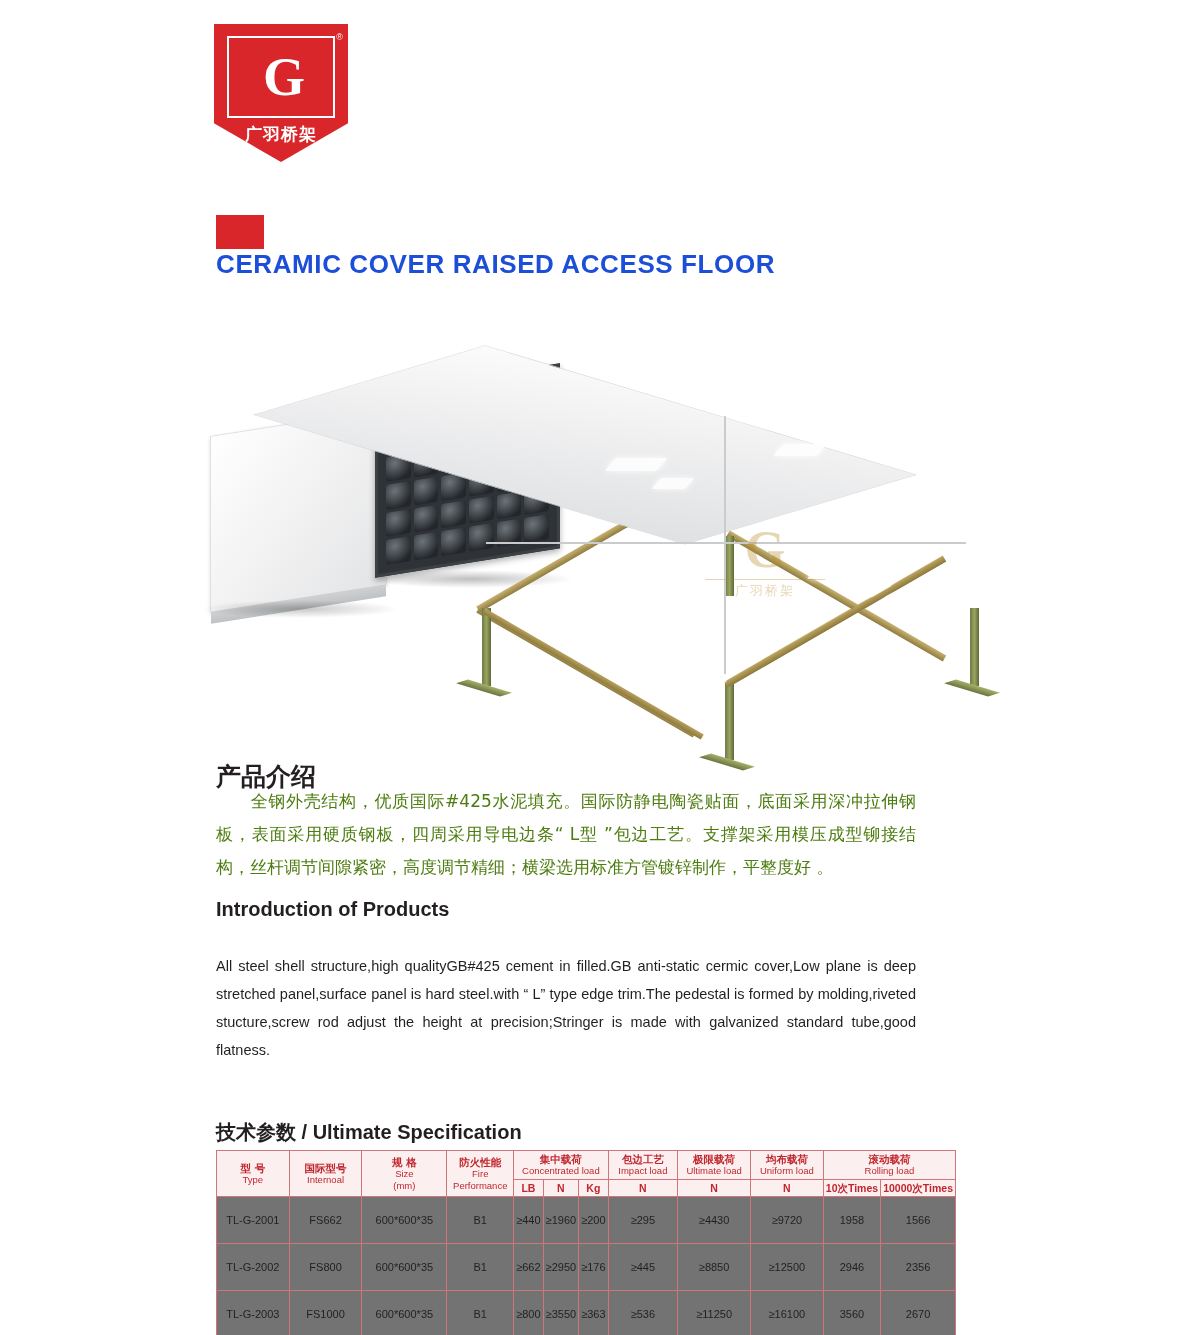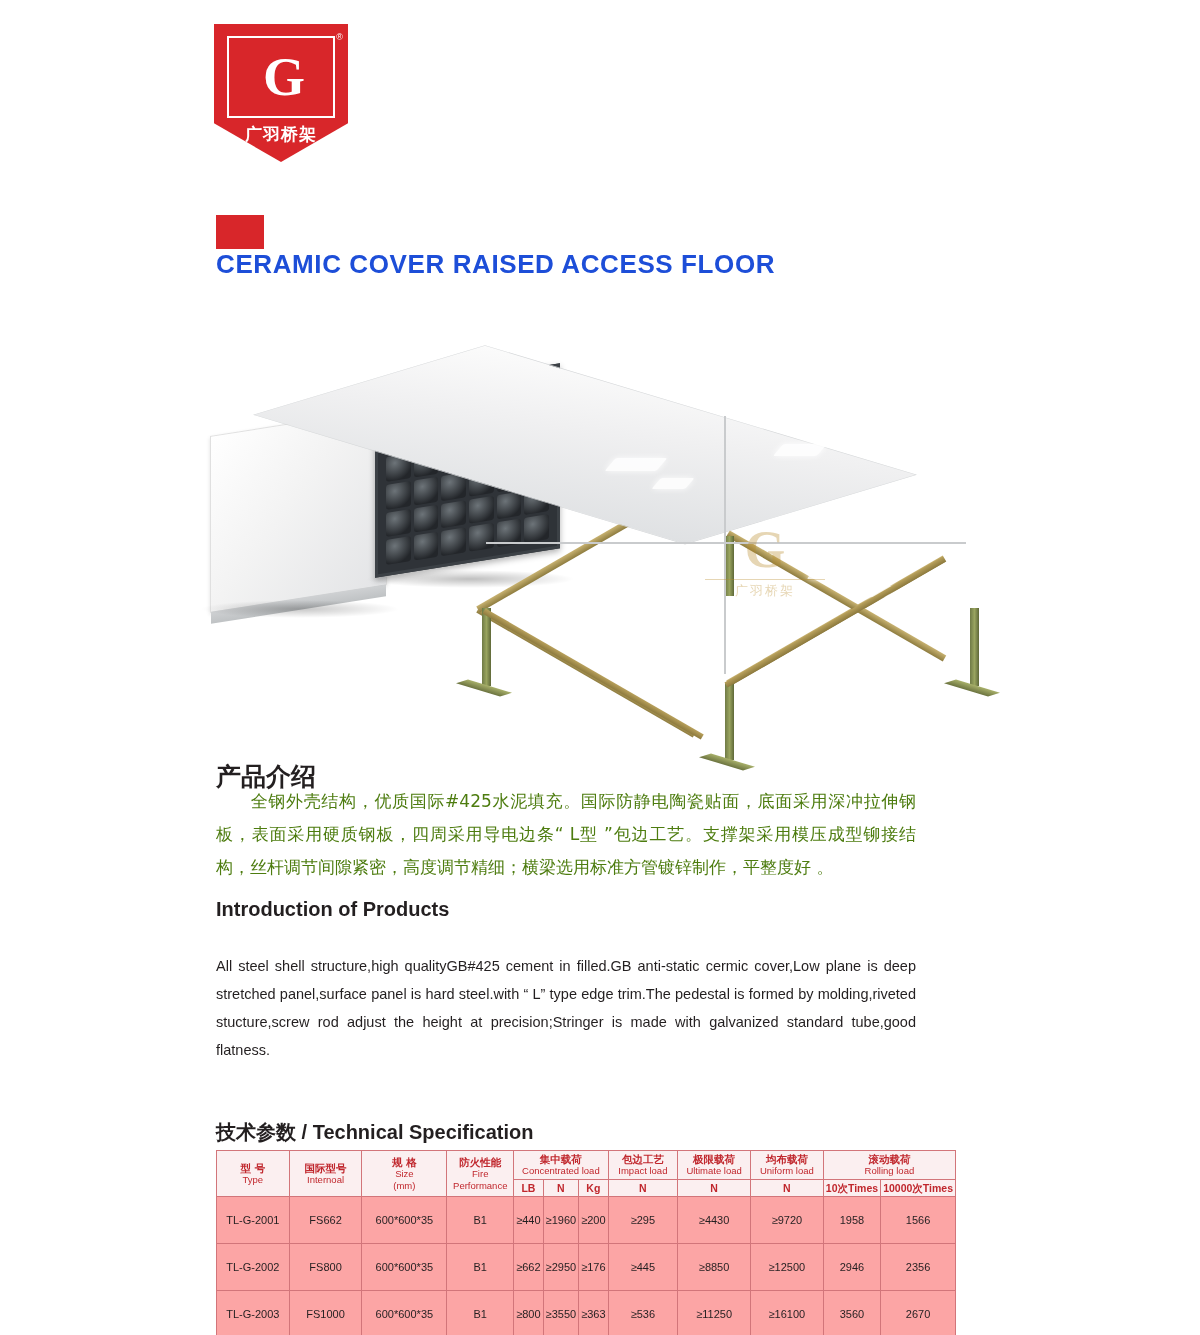--- a/index.html
+++ b/index.html
@@ -169,21 +169,21 @@
   table.spec th, table.spec td {
     border:1px solid #d2757a;
     text-align:center; vertical-align:middle;
     padding:2px 2px;
   }
   table.spec thead th {
     background:#fbeff0; color:#c0272d; font-weight:bold; line-height:12px;
   }
   table.spec thead th .cn { display:block; font-family:"DejaVu Sans", sans-serif; font-size:10.5px;}
   table.spec thead th .en { display:block; font-weight:normal; font-size:9.5px; }
-  table.spec tbody td { height:42px; background:#fca5a5; font-size:11px; }
+  table.spec tbody td { height:42px; background:#737373; font-size:11px; }
   .nowrap { white-space:nowrap; }
 </style>
 </head>
 <body>
 
 <div class="logo-wrap">
   <div class="logo-shield">
     <div class="logo-inner">
       <div class="logo-g">G</div>
       <div class="swoosh"></div>
@@ -288,21 +288,21 @@
 
 <div class="sec-cn-head" style="left:216px; top:740px;margin-top:20px;">产品介绍</div>
 
 <div class="body-cn" style="top:785px;"><span class="indent"></span><span>全钢外壳结构，优质国际#425水泥填充。国际防静电陶瓷贴面，底面采用深冲拉伸钢板，表面采用硬质钢板，四周采用导电边条“ L型 ”包边工艺。支撑架采用模压成型铆接结构，丝杆调节间隙紧密，高度调节精细；横梁选用标准方管镀锌制作，平整度好 。</span></div>
 
 <div class="sec-en-head" style="left:216px; top:898px;">Introduction of Products</div>
 
 <div class="body-en" style="top:952px;">All steel shell structure,high qualityGB#425 cement in filled.GB anti-static cermic cover,Low plane is deep stretched panel,surface panel is hard steel.with “ L” type edge trim.The pedestal is formed by molding,riveted stucture,screw rod adjust the height at precision;Stringer is made with galvanized standard tube,good flatness.</div>
 
 <div class="spec-head">
-  <span class="cn">技术参数</span><span> / </span><span>Technical Specification</span>
+  <span class="cn">技术参数</span><span> / </span><span>Ultimate Specification</span>
 </div>
 
 <table class="spec">
   <thead>
     <tr>
       <th rowspan="2" style="width:68px">
         <span class="cn">型 号</span>
         <span class="en">Type</span>
       </th>
       <th rowspan="2" style="width:68px">

